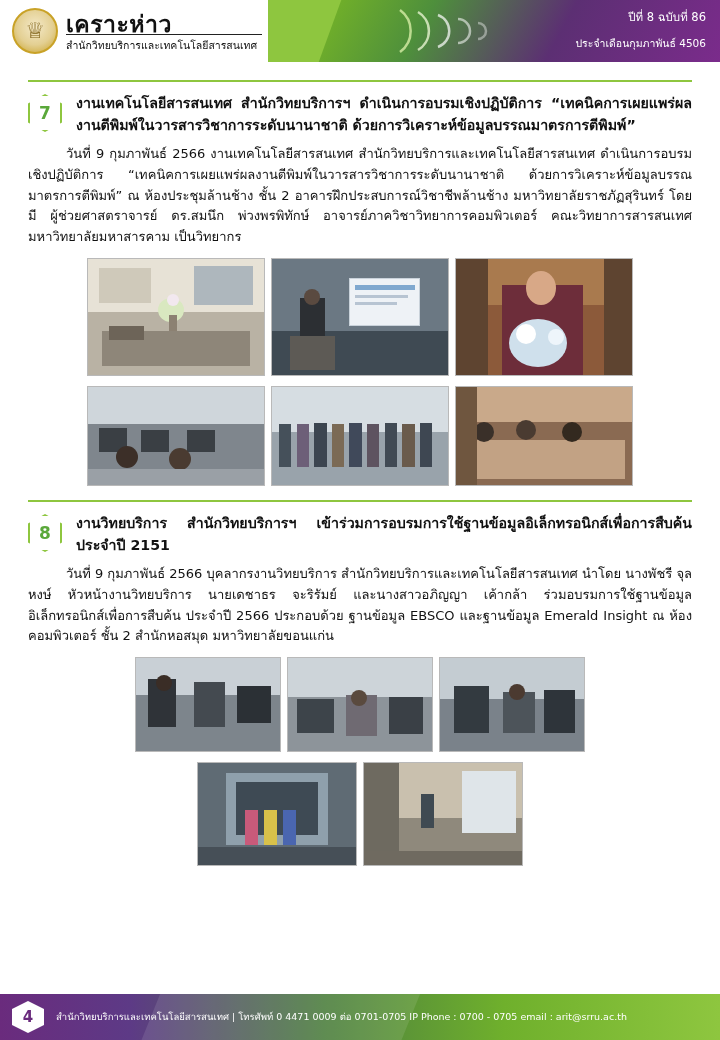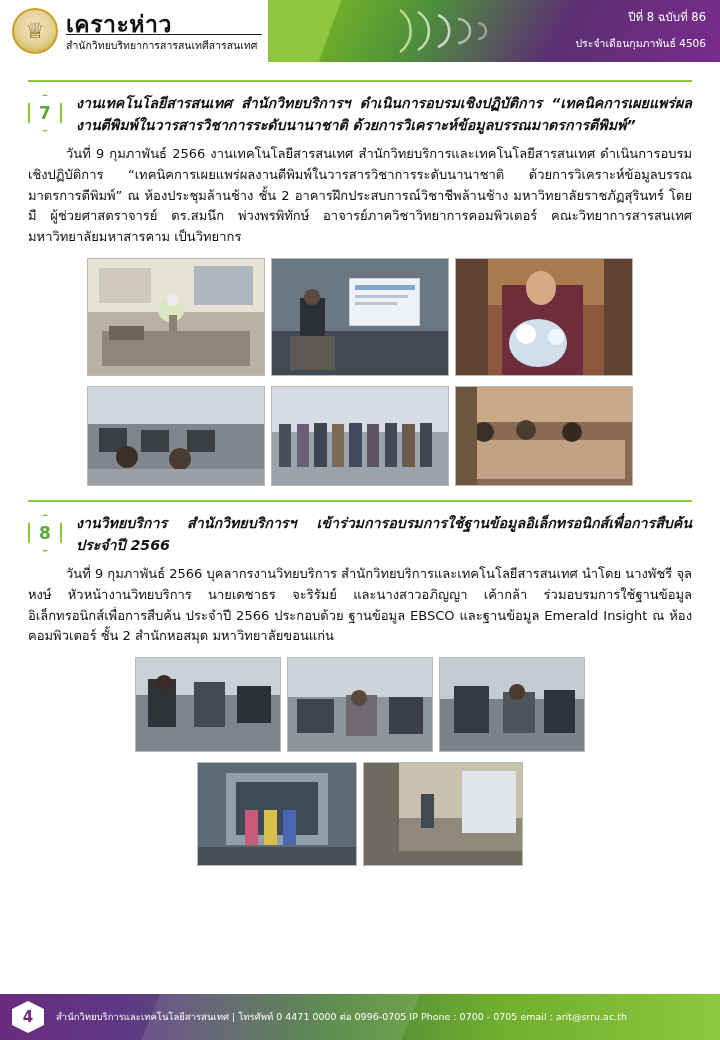--- a/index.html
+++ b/index.html
@@ -110,21 +110,20 @@
     display: flex; align-items: center; justify-content: center;
   }
   .hex-num {
     color: #5aa83a; font-size: 17px; font-weight: bold;
   }
   .headline {
     margin-left: 48px;
     font-size: 14.2px; font-weight: bold; color: #111;
     line-height: 1.55;
     text-align: justify;
-    font-style: italic;
   }
   .para {
     margin-top: 8px;
     font-size: 13px; color: #111; line-height: 1.6;
     text-align: justify;
     text-indent: 38px;
   }
 
   
   .row { display: flex; gap: 6px; margin-top: 10px; }
@@ -189,21 +188,21 @@
     </svg>
 
     <div class="logo">
       <div class="logo-circle">
         <div class="logo-inner">♕</div>
       </div>
     </div>
 
     <div class="hdr-title">เคราะห่าว</div>
     <div class="hdr-rule"></div>
-    <div class="hdr-sub">สำนักวิทยบริทยาการสารสนเทศีสารสนเทศ</div>
+    <div class="hdr-sub">สำนักวิทยบริการและเทคโนโลยีสารสนเทศ</div>
 
     <div class="hdr-right">
       <div class="hdr-issue">ปีที่ 8 ฉบับที่ 86</div>
       <div class="hdr-month">ประจำเดือนกุมภาพันธ์ 4506</div>
     </div>
   </div>
 
   <div class="content">
 
     <div class="topline"></div>
@@ -308,21 +307,21 @@
     </div>
 
     <div class="divider"></div>
 
     <div class="article">
       <div class="hex">
         <div class="hex-shape">
           <span class="hex-num">8</span>
         </div>
       </div>
-      <div class="headline">งานวิทยบริการ สำนักวิทยบริการฯ เข้าร่วมการอบรมการใช้ฐานข้อมูลอิเล็กทรอนิกส์เพื่อการสืบค้น ประจำปี 2566</div>
+      <div class="headline">งานวิทยบริการ สำนักวิทยบริการฯ เข้าร่วมการอบรมการใช้ฐานข้อมูลอิเล็กทรอนิกส์เพื่อการสืบค้น ประจำปี 2151</div>
       <div class="para">วันที่ 9 กุมภาพันธ์ 2566 บุคลากรงานวิทยบริการ สำนักวิทยบริการและเทคโนโลยีสารสนเทศ นำโดย นางพัชรี จุลหงษ์ หัวหน้างานวิทยบริการ นายเดชาธร จะริรัมย์ และนางสาวอภิญญา เค้ากล้า ร่วมอบรมการใช้ฐานข้อมูลอิเล็กทรอนิกส์เพื่อการสืบค้น ประจำปี 2566 ประกอบด้วย ฐานข้อมูล EBSCO และฐานข้อมูล Emerald Insight ณ ห้องคอมพิวเตอร์ ชั้น 2 สำนักหอสมุด มหาวิทยาลัยขอนแก่น</div>
 
       <div class="row center">
 
         <div class="photo" style="width:146px;height:95px;background:#9aa3aa;">
           <div class="ph-inner">
             <div class="rect" style="left:0;top:0;width:100%;height:40%;background:#c9d0d6;"></div>
             <div class="rect" style="left:0;top:40%;width:100%;height:60%;background:#7d858c;"></div>
             <div class="rect" style="left:8%;top:22%;width:20%;height:52%;background:#2f3338;"></div>
             <div class="rect" style="left:40%;top:26%;width:22%;height:48%;background:#444a50;"></div>
@@ -381,16 +380,16 @@
       </div>
     </div>
 
   </div>
 
   <div class="footer">
     <div class="footer-swoosh"></div>
     <div class="footer-hex">
       <span>4</span>
     </div>
-    <div class="footer-text">สำนักวิทยบริการและเทคโนโลยีสารสนเทศ | โทรศัพท์ 0 4471 0000 ต่อ 0996-0705 IP Phone : 0700 - 0705 email : arit@srru.ac.th</div>
+    <div class="footer-text">สำนักวิทยบริการและเทคโนโลยีสารสนเทศ | โทรศัพท์ 0 4471 0009 ต่อ 0701-0705 IP Phone : 0700 - 0705 email : arit@srru.ac.th</div>
   </div>
 
 </div>
 
 </body></html>

